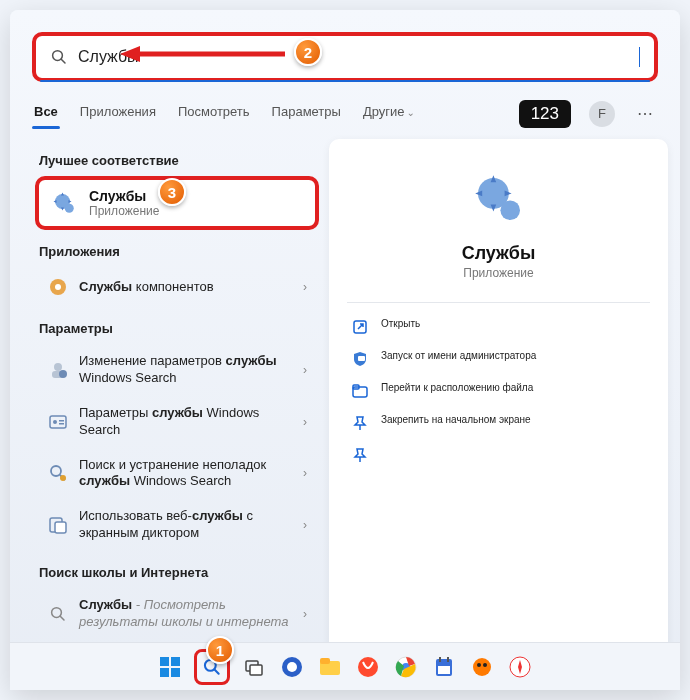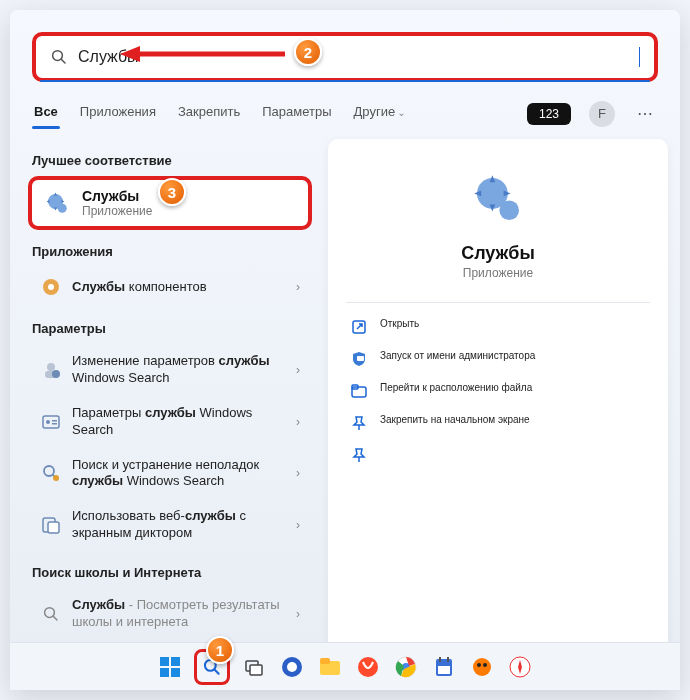--- a/index.html
+++ b/index.html
@@ -26,46 +26,46 @@
   
   .tabs-row {
     display: flex; align-items: center; padding: 6px 22px 0; gap: 18px;
     color: #555; font-size: 13px;
   }
   .tab { padding: 6px 2px 10px; cursor: pointer; position: relative; }
   .tab.active { color: #1a1a1a; font-weight: 600; }
   .tab.active::after { content:""; position:absolute; left:0; right:0; bottom:0; height:3px; background:#1a66d6; border-radius:2px;}
   .tab .chev { font-size:10px; margin-left:2px; color:#888;}
   .tabs-spacer { flex:1; }
-  .pill { background:#111; color:#fff; font-size:12px; padding:4px 12px; border-radius:6px; }
+  .pill { background:#111; color:#fff; font-size:17px; padding:4px 12px; border-radius:6px; }
   .avatar { width:26px; height:26px; border-radius:50%; background:#d9dde3; color:#555; display:flex; align-items:center; justify-content:center; font-size:13px;}
   .more { font-size:16px; color:#555; padding:0 4px; letter-spacing:1px;}
   
-  .main { display:flex; flex:1; overflow:hidden; padding: 10px 12px 0; gap:6px;}
+  .main { display:flex; flex:1; overflow:hidden; padding: 10px 12px 0; margin-left:7px;}
   .left { flex: 0 0 300px; overflow-y:auto; padding-right:4px;}
   .right { flex:1; background:#fff; border-radius:10px; padding:30px 18px; box-shadow:0 2px 8px rgba(0,0,0,.06);}
   .section-title { font-size:13px; font-weight:600; color:#222; padding:14px 10px 8px;}
   .best {
     background:#fff; border:4px solid #e02020; border-radius:10px; padding:8px 10px;
     display:flex; align-items:center; gap:10px; margin:0 6px;
   }
   .best-ico {
     width:30px; height:30px;
     display:flex; align-items:center; justify-content:center;
   }
   .best-txt .t { font-weight:700; font-size:14px; color:#111;}
   .best-txt .s { font-size:12px; color:#777;}
   .item {
     display:flex; align-items:center; gap:10px; padding:9px 12px; font-size:13px; color:#222;
     cursor:pointer; border-radius:6px; margin:0 6px;justify-content:flex-end;
   }
   .item .ico { width:22px; height:22px; display:flex; align-items:center; justify-content:center; flex-shrink:0;}
   .item .txt { flex:1; line-height:1.3;}
   .item .chev { color:#888; font-size:12px;}
-  .dim { color:#888;}
+  .dim { color:#888;font-style:italic;}
   
   .right .big-ico { width:60px; height:60px; margin:0 auto 14px; display:flex; align-items:center; justify-content:center;}
   .right h2 { text-align:center; font-size:18px; font-weight:600; color:#111;}
   .right .sub { text-align:center; font-size:12px; color:#777; margin-top:2px;}
   .right hr { border:none; border-top:1px solid #e4e7ec; margin:22px 0 8px;}
   .action { display:flex; align-items:flex-start; gap:12px; padding:7px 4px; font-size:10px; color:#222; cursor:pointer;}
   .action .ai { width:18px; height:18px; display:flex; align-items:center; justify-content:center; color:#1a66d6;}
   
   .taskbar {
     position:absolute; left:0; right:0; bottom:0; height:48px;
@@ -103,21 +103,21 @@
         </svg>
       <input value="Службы" style="">
       <span class="caret"></span>
       <div class="underline"></div>
     </div>
   </div>
 
   <div class="tabs-row">
     <div class="tab active">Все</div>
     <div class="tab">Приложения</div>
-    <div class="tab">Закрепить</div>
+    <div class="tab">Посмотреть</div>
     <div class="tab">Параметры</div>
     <div class="tab"><span>Другие</span><span class="chev">⌄</span></div>
     <div class="tabs-spacer"></div>
     <div class="pill">123</div>
     <div class="avatar">F</div>
     <div class="more">⋯</div>
   </div>
 
   <div class="main">
     <div class="left">

